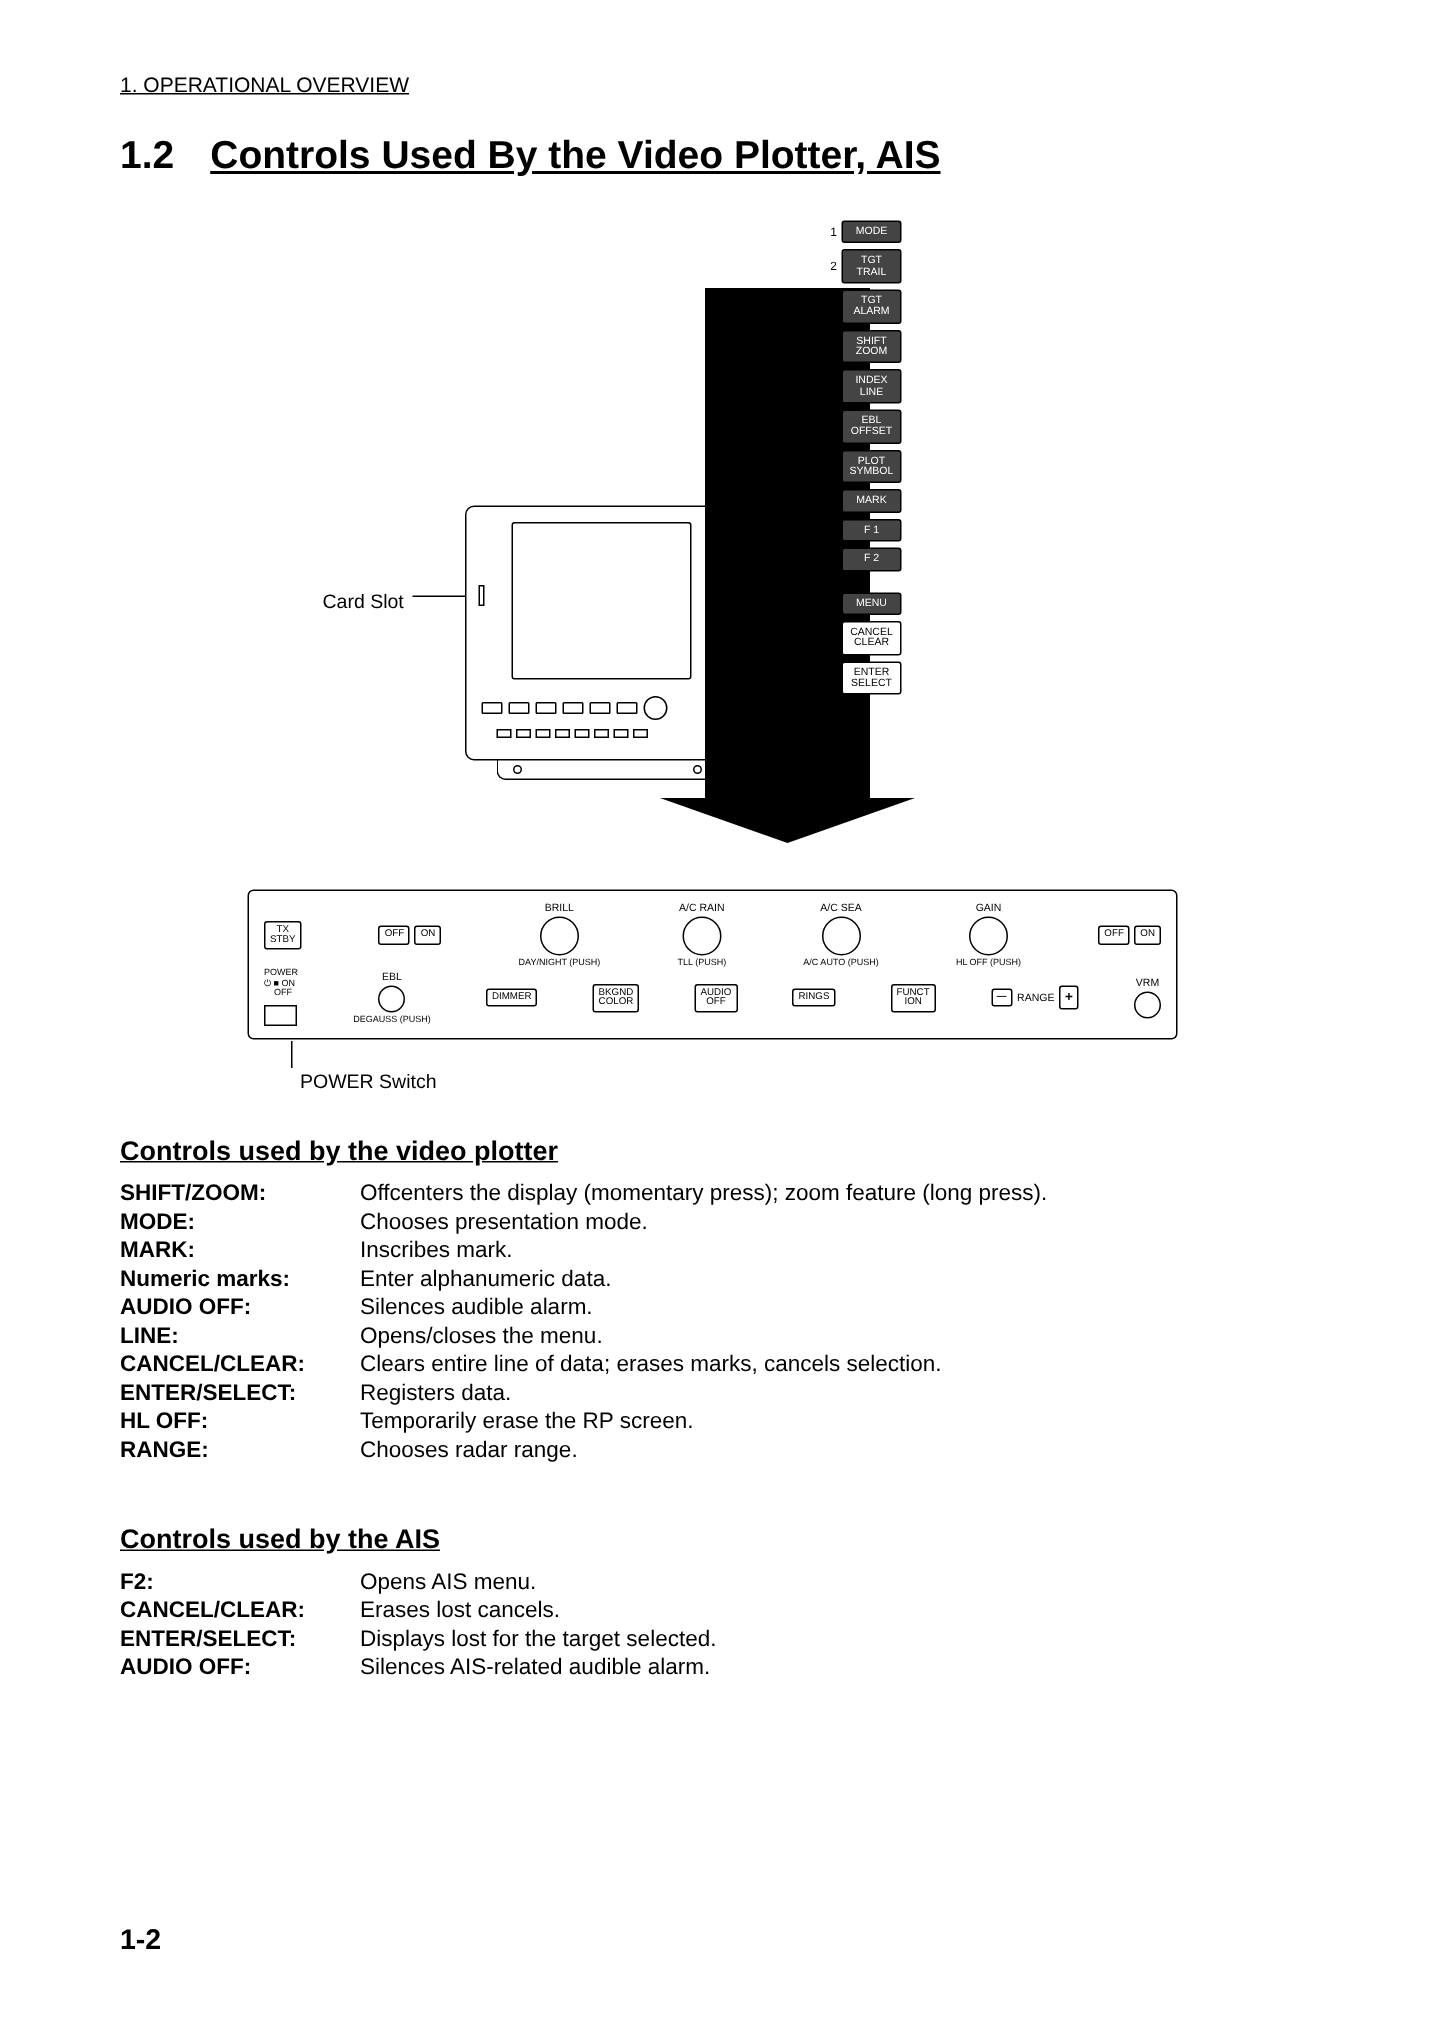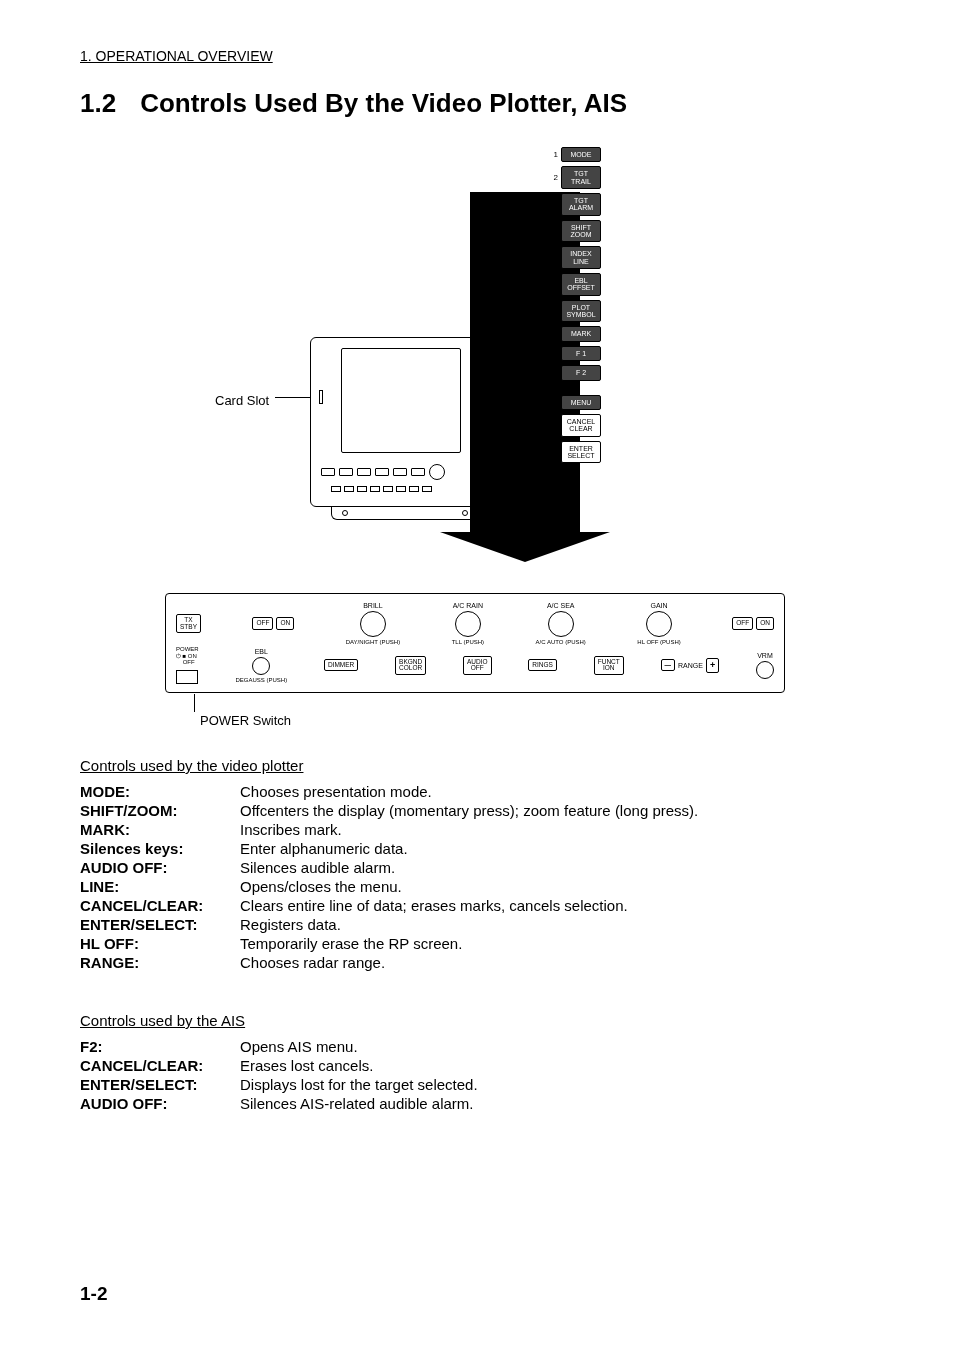--- a/index.html
+++ b/index.html
@@ -14,20 +14,21 @@
   }
   .header-line {
     font-size: 14px;
     margin-bottom: 24px;
     text-decoration: underline;
   }
   .section-title {
     font-size: 26px;
     font-weight: bold;
     margin-bottom: 18px;
+    text-decoration: underline;
   }
   .section-title .num { display: inline-block; margin-right: 24px; }
   .diagram-area {
     position: relative;
     height: 600px;
     margin-bottom: 10px;
   }
   
   .display-unit {
     position: absolute;
@@ -120,21 +121,21 @@
   .pwr-block { font-size:6px; text-align:left; line-height:1.1;}
   .pwr-sq { width:22px; height:14px; border:1.2px solid #000; margin-top:2px;}
   .pwr-leader { position:absolute; left: 28px; top: 100px; width:1px; height:18px; background:#000;}
   .control-panel .sub { font-size: 6px; }
 
   .power-switch-label {
     position: absolute; left: 120px; top: 576px; font-size: 13px;
   }
 
   
-  .subhead { font-weight: normal; text-decoration: underline; font-size: 15px; margin: 20px 0 8px; }
+  .subhead { font-weight: bold; text-decoration: underline; font-size: 18px; margin: 20px 0 8px; }
   .def-tbl { width: 100%; font-size: 15px; border-collapse: collapse; }
   .def-tbl td { padding: 1px 0; vertical-align: top; }
   .def-tbl td.term { font-weight: bold; width: 160px; white-space: nowrap; padding-right: 8px;}
   .def-tbl.ais td.term { width: 160px; }
   .spacer { height: 20px; }
   .page-num { position: absolute; bottom: 46px; left: 80px; font-weight: bold; font-size: 19px; }
 </style>
 </head>
 <body>
 
@@ -344,33 +345,33 @@
     <div class="pwr-leader"></div>
   </div>
 
   <div class="power-switch-label">POWER Switch</div>
 </div>
 
 <div class="subhead">Controls used by the video plotter</div>
 <table class="def-tbl">
   <tbody>
       <tr>
+        <td class="term">SHIFT/ZOOM:</td>
+        <td>Offcenters the display (momentary press); zoom feature (long press).</td>
+      </tr>
+  <tr>
         <td class="term">MODE:</td>
         <td>Chooses presentation mode.</td>
       </tr>
   <tr>
-        <td class="term">SHIFT/ZOOM:</td>
-        <td>Offcenters the display (momentary press); zoom feature (long press).</td>
-      </tr>
-  <tr>
         <td class="term">MARK:</td>
         <td>Inscribes mark.</td>
       </tr>
   <tr>
-        <td class="term">Silences keys:</td>
+        <td class="term">Numeric marks:</td>
         <td>Enter alphanumeric data.</td>
       </tr>
   <tr>
         <td class="term">AUDIO OFF:</td>
         <td>Silences audible alarm.</td>
       </tr>
   <tr>
         <td class="term">LINE:</td>
         <td>Opens/closes the menu.</td>
       </tr>

